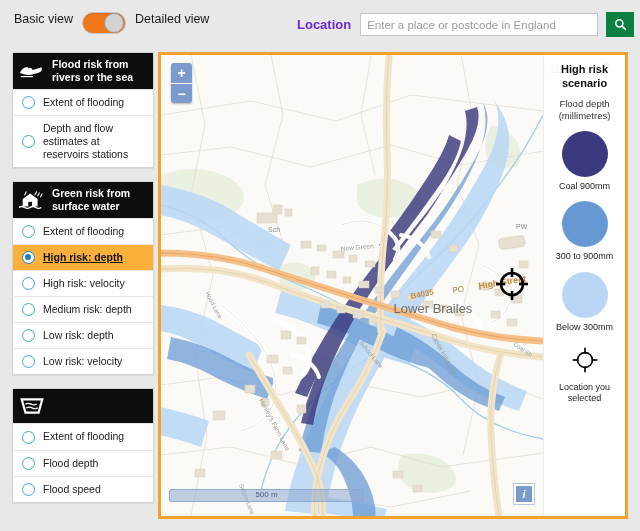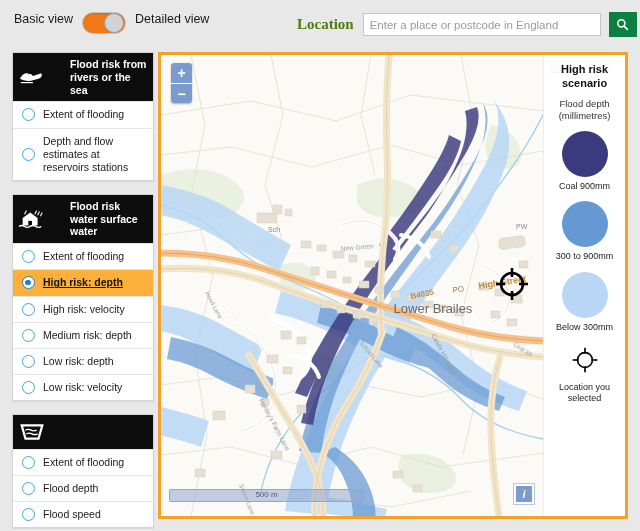--- a/index.html
+++ b/index.html
@@ -28,42 +28,42 @@
     box-shadow: inset 0 1px 2px rgba(0,0,0,.12);
   }
   .toggle-knob {
     position: absolute; right: 1px; top: 0px; width: 20px; height: 20px;
     border-radius: 50%; background: #d3d3d3; border: 1px solid #9b9b9b;
   }
   .location-wrap {
     position: absolute; left: 297px; top: 12px;
     display: flex; align-items: center; gap: 9px;
   }
-  .location-label { font-size: 15px; color: #4d7c0f; font-weight: bold; font-family: Liberation Serif, serif; }
+  .location-label { font-size: 13px; color: #6d28d9; font-weight: bold; }
   .loc-input {
     width: 238px; height: 23px; border: 1px solid #c6c6c6; background: #fff;
     font-family: "Liberation Sans", sans-serif; font-size: 11.5px;
     color: #333; padding: 0 6px; outline: none;
   }
   .loc-input::placeholder { color: #9a9a9a; }
   .search-btn {
     width: 28px; height: 25px; background: #0b8040; border: none;
     display: flex; align-items: center; justify-content: center; cursor: pointer;
     margin-left: -1px;
   }
 
   
   .sidebar { position: absolute; left: 12px; top: 52px; width: 142px; }
   .panel {
     background: #fff; border: 1px solid #d4d4d4; margin-bottom: 13px;
     box-shadow: 0 1px 1px rgba(0,0,0,.06);
   }
   .panel-head {
     background: #0d0d0d; color: #fff; display: flex; align-items: center;
-    gap: 24px; padding: 5px 6px 5px 5px; min-height: 34px;
+    gap: 6px; padding: 5px 6px 5px 5px; min-height: 34px;
   }
   .panel-head .hicon { flex: 0 0 28px; height: 24px; display:block; }
   .panel-head .htext { font-size: 10.5px; line-height: 1.22; font-weight: bold; }
   .opt {
     display: flex; align-items: center; gap: 8px;
     padding: 6px 6px 6px 9px; border-top: 1px solid #e6e6e6;
     font-size: 10.5px; color: #1a1a1a; cursor: pointer; line-height: 1.25;
     min-height: 25px; background: #fff;
   }
   .opt:first-of-type { border-top: none; }
@@ -185,21 +185,21 @@
           <path d="M13 4 L21 10 L21 18 L5 18 L5 10 Z" fill="#fff"></path>
           <rect x="11" y="13" width="4" height="5" fill="#0d0d0d"></rect>
           <g stroke="#fff" stroke-width="1.1">
             <line x1="20" y1="2" x2="18" y2="6"></line>
               <line x1="23" y1="3" x2="21" y2="7"></line>
             <line x1="26" y1="4" x2="24" y2="8"></line>
               <line x1="9" y1="2" x2="7" y2="6"></line>
           </g>
           <path d="M1 19 q3-2 6 0 q3 2 6 0 q3-2 6 0 q3 2 6 0" fill="none" stroke="#fff" stroke-width="1.5"></path>
         </svg>
-        <div class="htext">Flood risk water surface water</div>
+        <div class="htext">Green risk from surface water</div>
       </div>
       <div class="opt">
         <span class="radio"></span>
         <span class="opt-label">Extent of flooding</span>
       </div>
       <div class="opt selected">
         <span class="radio"></span>
         <span class="opt-label">High risk: depth</span>
       </div>
       <div class="opt">

